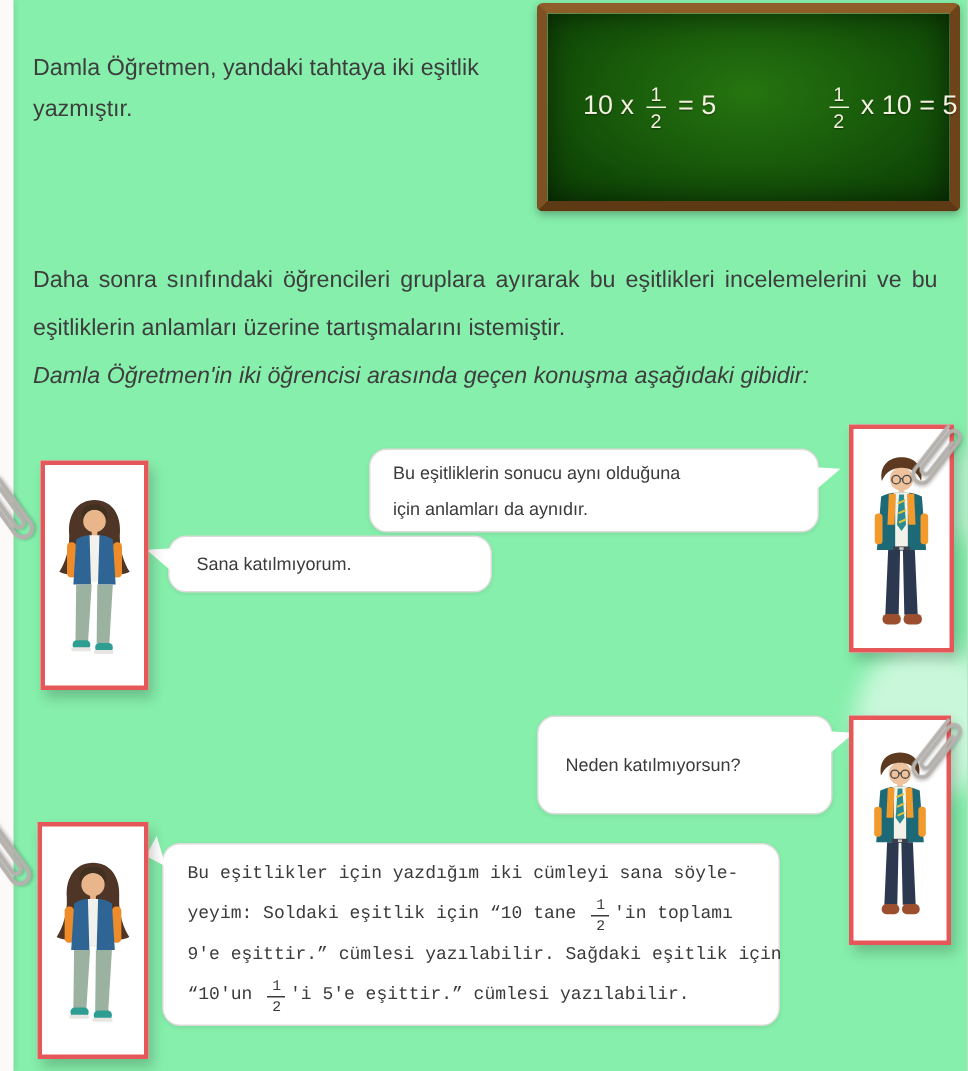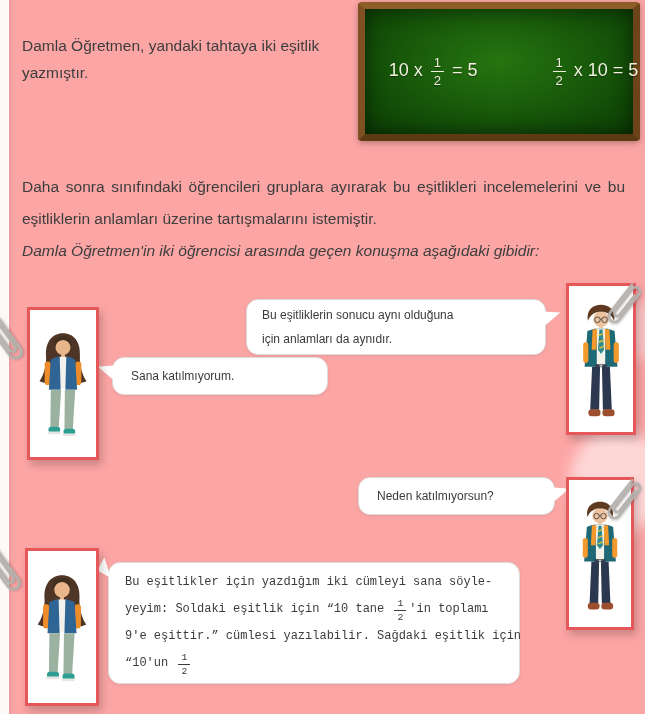--- a/index.html
+++ b/index.html
@@ -1,18 +1,18 @@
 <!DOCTYPE html>
 <html><head>
 <meta charset="utf-8">
 <style>
   html,body{margin:0;padding:0;background:#d8d6d4;}
   .stage{
     position:relative;width:645px;height:714px;overflow:hidden;
-    background:#fca5a5;
+    background:#86efac;
     font-family:"Liberation Sans","DejaVu Sans",sans-serif;
     color:#3d3d3d;
   }
   .page-edge{position:absolute;left:0;top:0;width:9px;height:714px;background:#fbfaf9;box-shadow:2px 0 3px rgba(0,0,0,.07);}
   .wisp{position:absolute;background:#fff;opacity:.55;filter:blur(7px);border-radius:50%;}
   .wisp1{left:570px;top:428px;width:95px;height:105px;}
   .wisp2{left:600px;top:300px;width:70px;height:60px;opacity:.35;}
 
   
   .para{position:absolute;font-size:15.5px;line-height:28px;}
@@ -44,21 +44,21 @@
     font-size:12px;color:#3b3b3b;box-sizing:border-box;
   }
   .tail{position:absolute;width:0;height:0;}
   .tail-right{right:-16px;border-left:17px solid #fff;border-top:4px solid transparent;border-bottom:10px solid transparent;transform:rotate(-10deg);}
   .tail-left{left:-16px;border-right:17px solid #fff;border-top:4px solid transparent;border-bottom:10px solid transparent;transform:rotate(10deg);}
   .tail-upleft{left:-9px;top:-3px;border-bottom:15px solid #fff;border-right:15px solid transparent;transform:rotate(28deg);}
   .bubble1{left:246px;top:299px;width:300px;padding:3px 15px;line-height:24px;}
   .bubble1 .tail{top:10px;}
   .bubble2{left:112px;top:357px;width:216px;padding:6px 18px;line-height:24px;}
   .bubble2 .tail{top:6px;}
-  .bubble3{left:358px;top:477px;width:197px;padding:6px 18px;line-height:24px;}
+  .bubble3{left:358px;top:477px;width:197px;padding:20px 18px;line-height:24px;}
   .bubble3 .tail{top:8px;}
   .bubble4{left:108px;top:562px;width:412px;padding:6px 16px;font-family:Liberation Mono, monospace;}
   .b4line{line-height:27px;height:27px;white-space:nowrap;}
   .b4line .frac{top:2px;}
 
   
   .photo{
     position:absolute;box-sizing:border-box;background:#fff;border:3px solid #e65759;
     box-shadow:3px 5px 8px rgba(0,0,0,.20);z-index:3;
     display:flex;align-items:flex-end;justify-content:center;overflow:hidden;
@@ -129,21 +129,21 @@
     <div>
         <div class="b4line"><span>Bu eşitlikler için yazdığım iki cümleyi sana söyle-</span></div>
         <div class="b4line"><span>yeyim: Soldaki eşitlik için “10 tane </span><span class="frac">
             <span class="fnum">1</span>
             <span class="fden">2</span>
           </span><span>'in toplamı</span></div>
         <div class="b4line"><span>9'e eşittir.” cümlesi yazılabilir. Sağdaki eşitlik için</span></div>
         <div class="b4line"><span>“10'un </span><span class="frac">
             <span class="fnum">1</span>
             <span class="fden">2</span>
-          </span></div>
+          </span><span>'i 5'e eşittir.” cümlesi yazılabilir.</span></div>
       </div>
     <div class="tail tail-upleft"></div>
   </div>
 
   <div class="clip clip-girl-1">
     <svg width="28" height="68" viewBox="0 0 26 62">
         <path d="M7.5 9 L7.5 45 A5.8 5.8 0 0 0 19.1 45 L19.1 12.5 A4.3 4.3 0 0 0 10.5 12.5 L10.5 41 A2.9 2.9 0 0 0 16.3 41 L16.3 16" fill="none" stroke="#b5b2ae" stroke-width="2.6" stroke-linecap="round"></path>
       </svg>
   </div>
   <div class="clip clip-girl-2">

